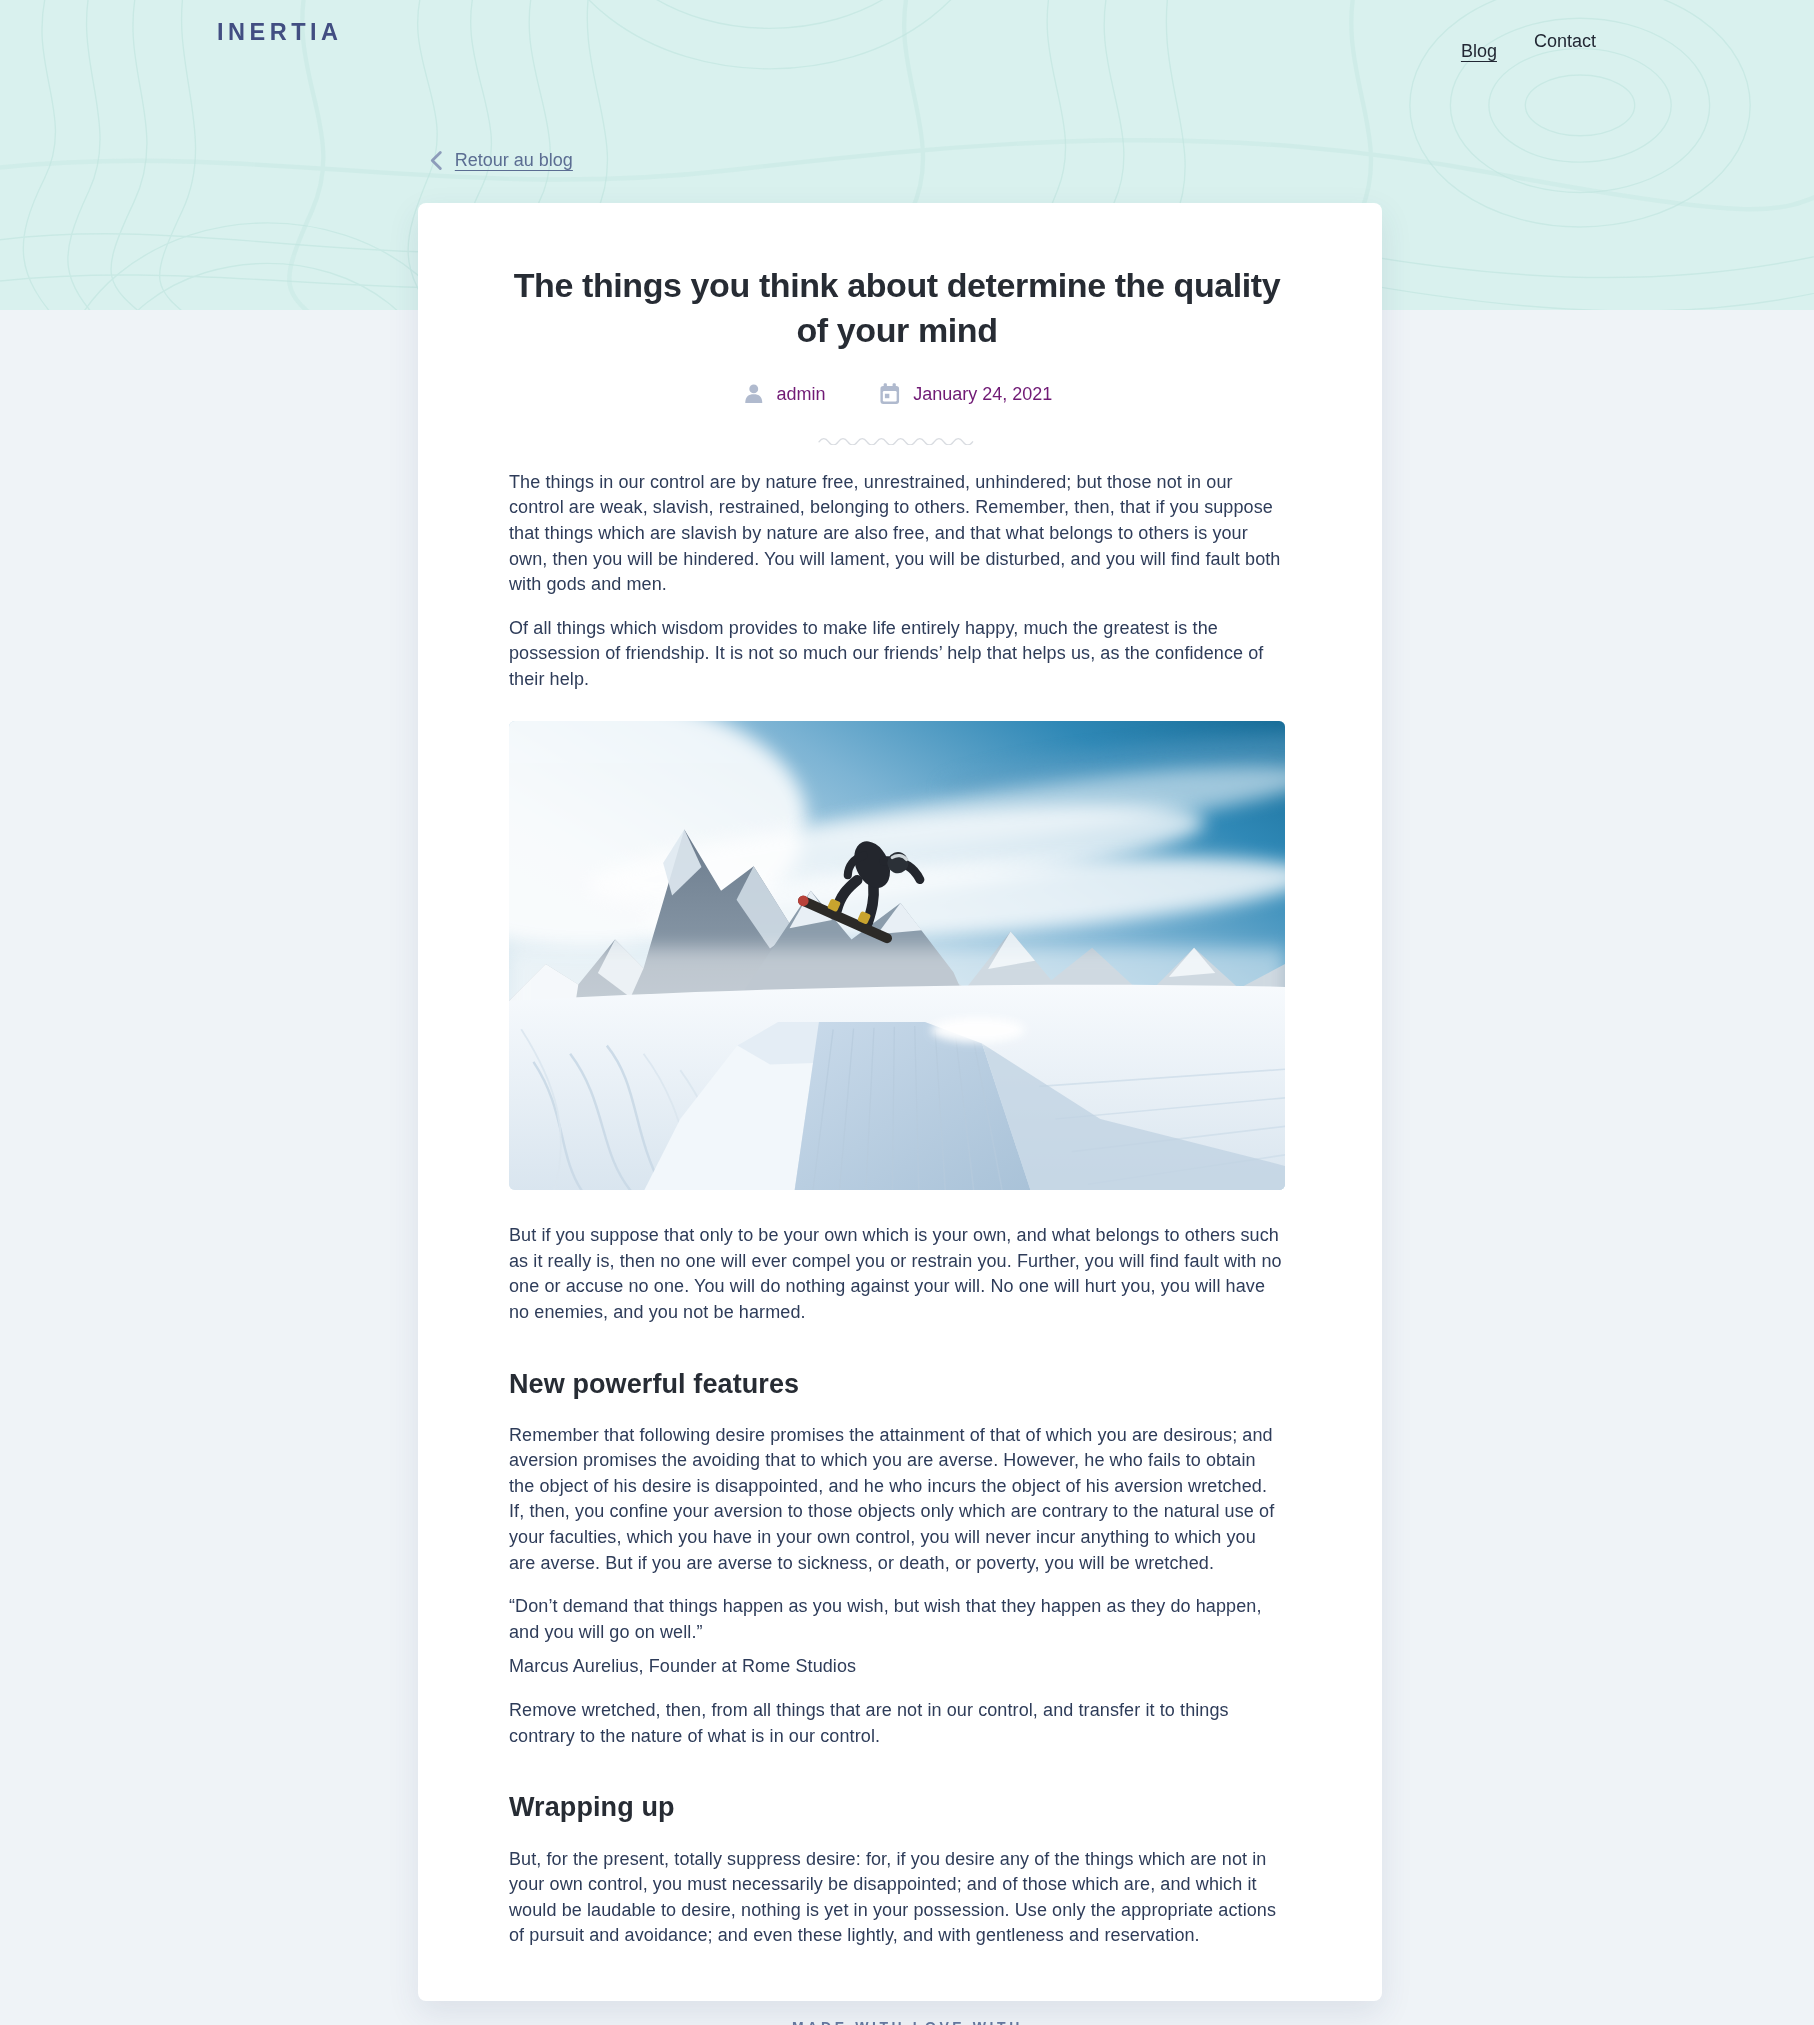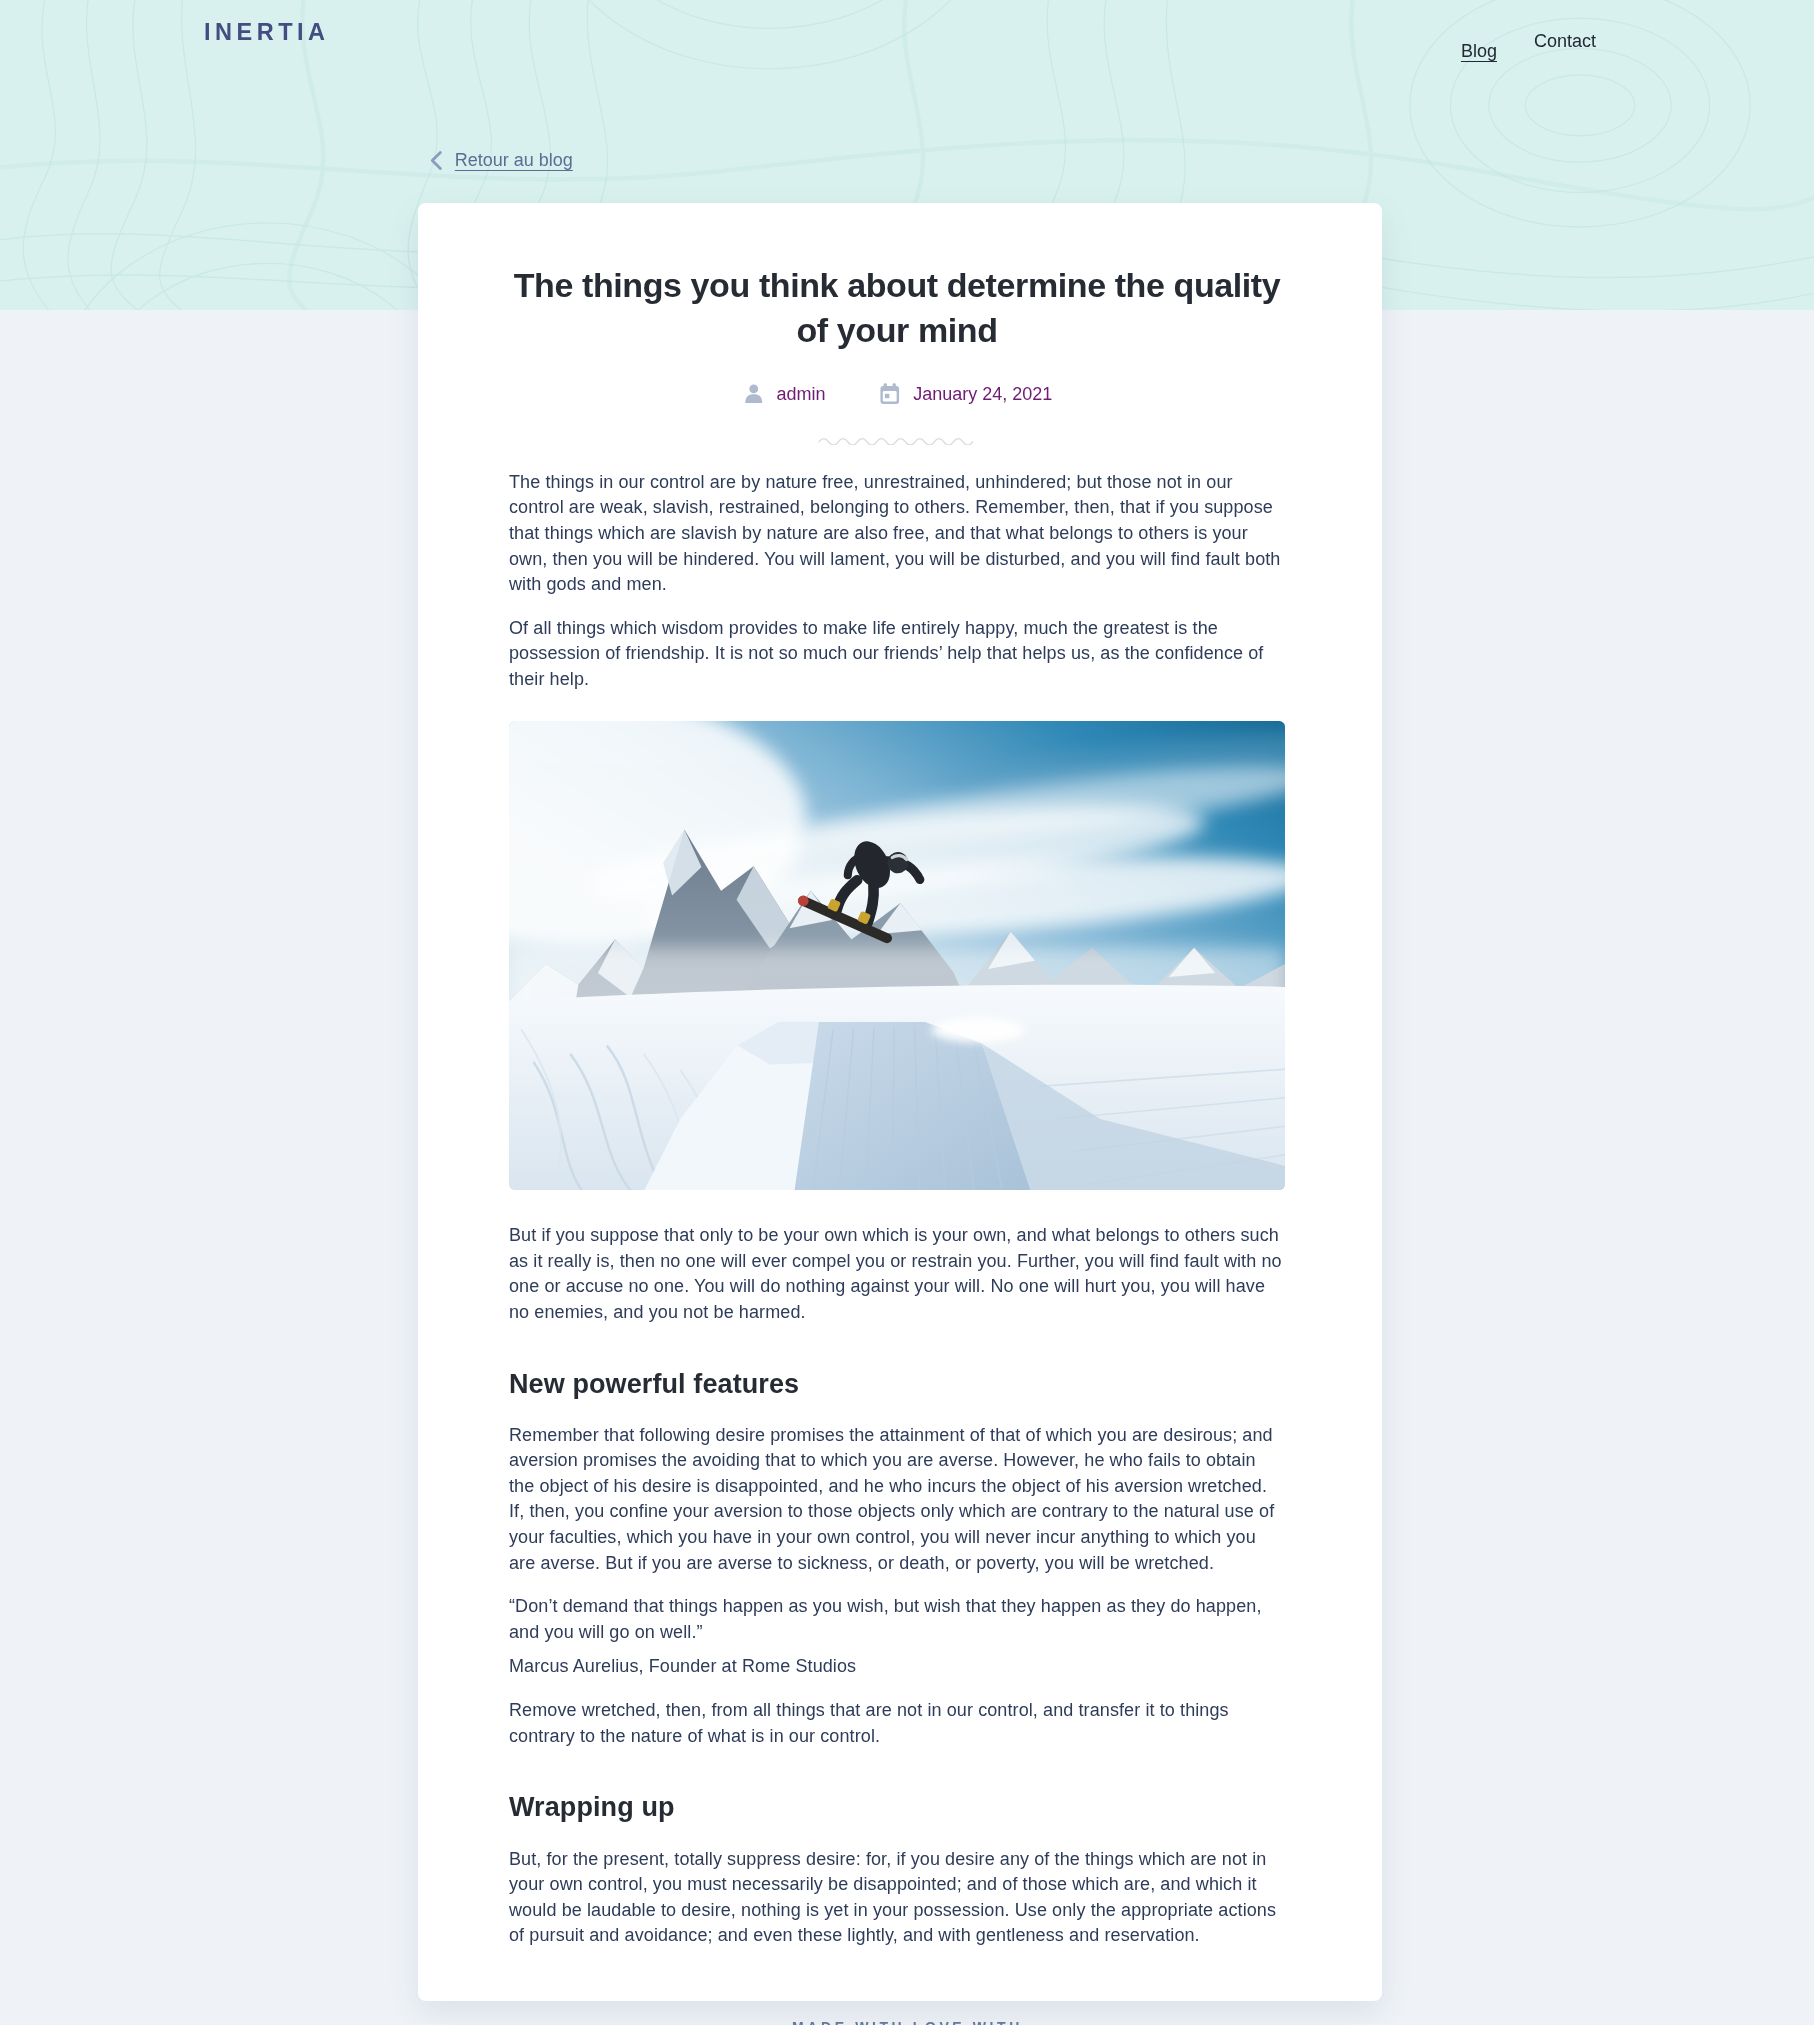--- a/index.html
+++ b/index.html
@@ -9,21 +9,21 @@
     background:#eff3f7; overflow:hidden;
     font-family:"Liberation Sans", sans-serif;
   }
   
   .hero {
     position:absolute; top:0; left:0; width:1815px; height:310px;
     background:#d9f1ee; overflow:hidden;
   }
   .topo { position:absolute; top:0; left:0; width:1815px; height:310px; }
   .logo {
-    position:absolute; left:204px; top:18.6px;
+    position:absolute; left:217px; top:18.6px;
     font-size:23.5px; font-weight:bold; letter-spacing:4.5px;
     color:#424e82; text-decoration:none; cursor:pointer;
   }
   .main-nav { position:absolute; top:21px; right:219px; display:flex; gap:37px; align-items:center; }
   .nav-link { font-size:18px; color:#222834; text-decoration:none; cursor:pointer; }
   .nav-link.active { text-decoration:underline; text-underline-offset:4px; text-decoration-thickness:1.2px;margin-top:20px; }
   
   .back-link {
     position:absolute; left:429px; top:150px;
     display:flex; align-items:flex-start; gap:12px;

